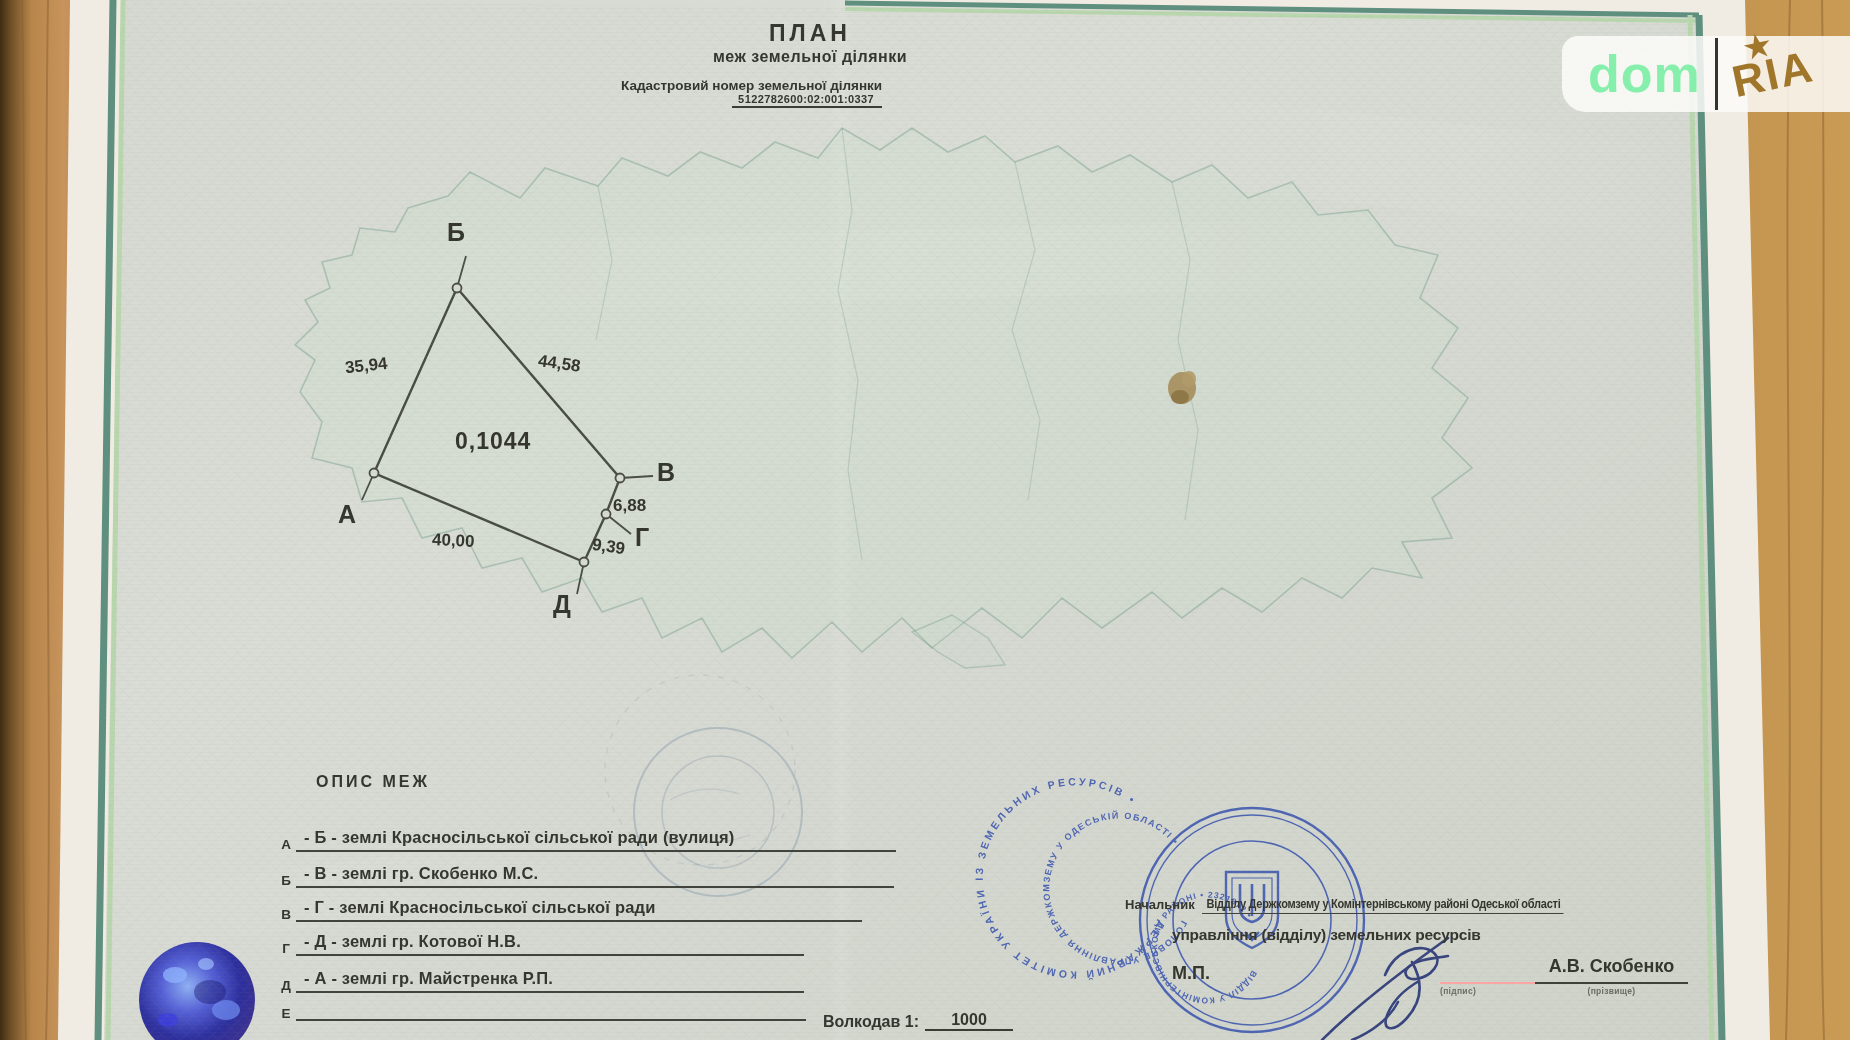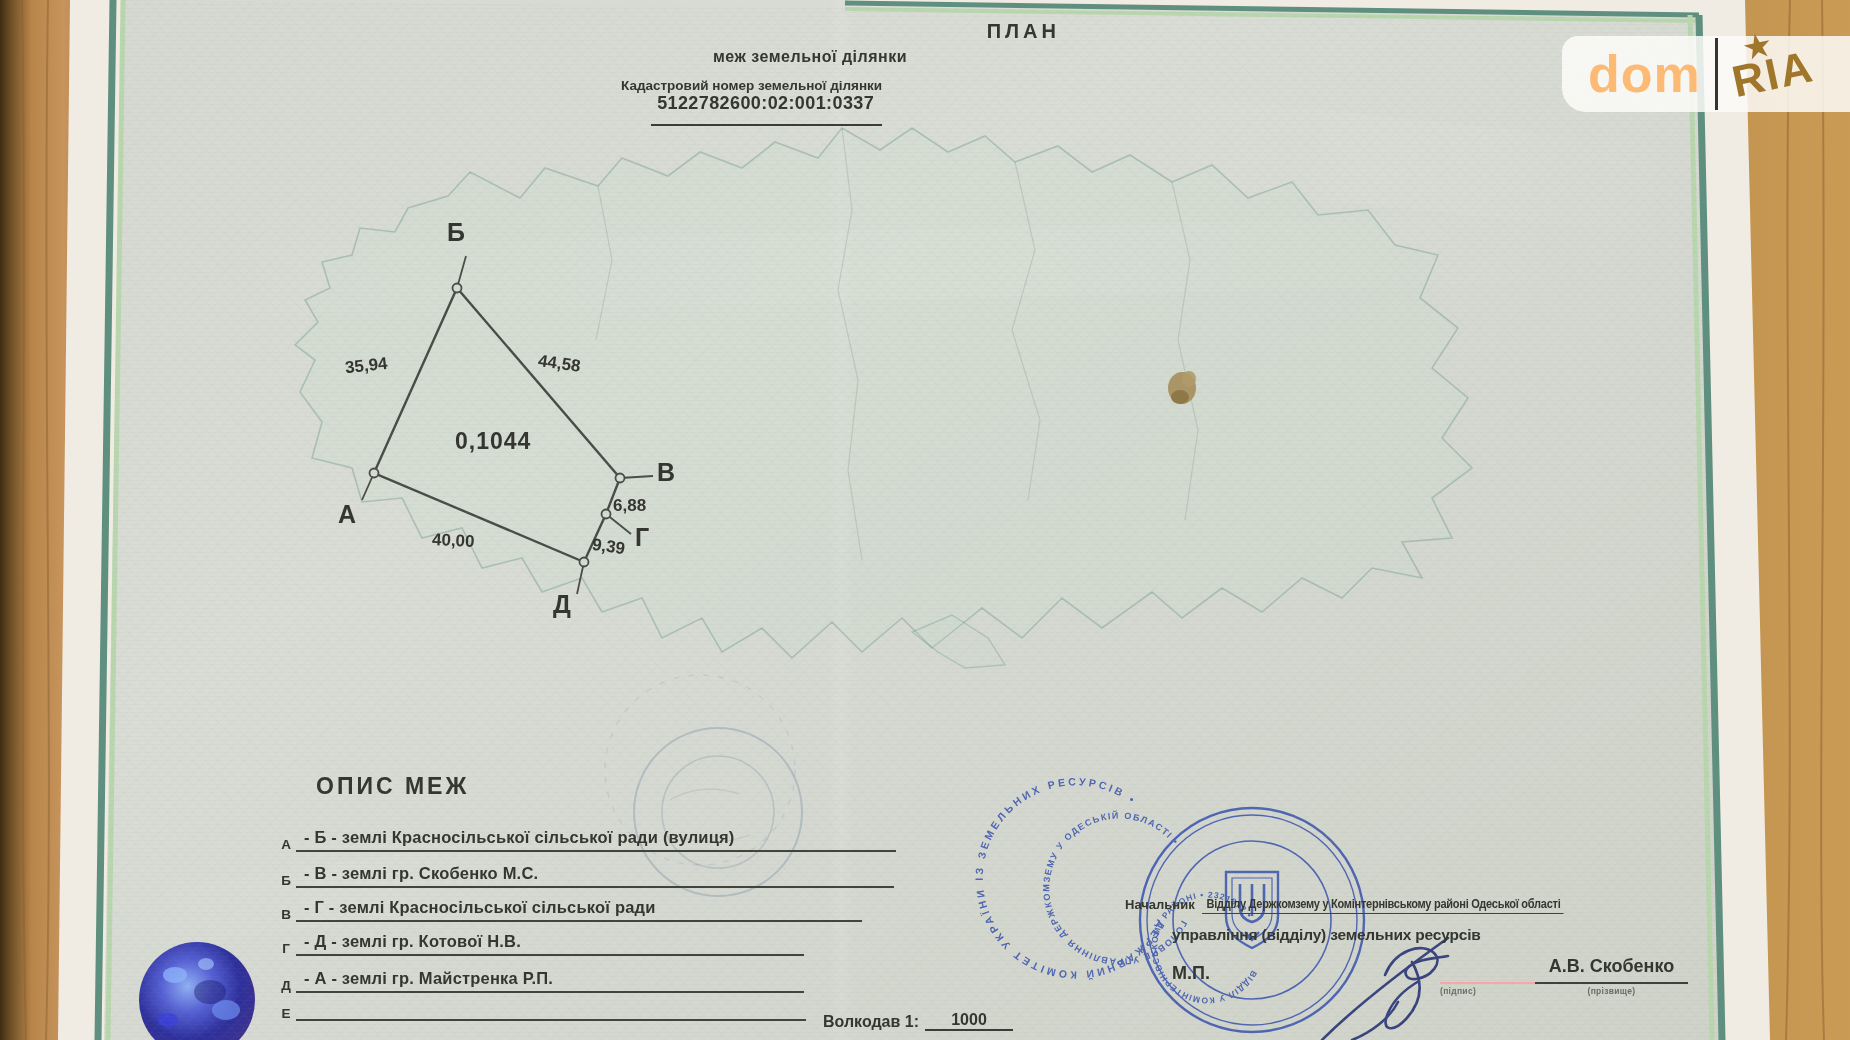--- a/index.html
+++ b/index.html
@@ -3,50 +3,50 @@
 <meta charset="utf-8">
 <style>
   html,body{margin:0;padding:0;background:#7a5a30;}
   .photo{position:relative;width:1850px;height:1040px;overflow:hidden;
          font-family:"Liberation Sans",sans-serif;font-weight:bold;color:#34362f;}
   .abs{position:absolute;}
   svg{display:block;}
   .doc-text{white-space:nowrap;}
   .center{text-align:center;}
   
-  .title{left:560px;top:20px;width:500px;font-size:20px;letter-spacing:4px;text-align:right;}
+  .title{left:560px;top:20px;width:500px;font-size:23px;letter-spacing:4px;}
   .subtitle{left:560px;top:48px;width:500px;font-size:16px;letter-spacing:.5px;}
   .cadline{left:621px;top:78px;display:flex;align-items:flex-end;font-size:13.5px;flex-direction:column;}
-  .cadnum{border-bottom:2px solid #3a3c36;padding:0 8px 10px 6px;margin-left:6px;font-size:18px;letter-spacing:.4px;}
+  .cadnum{border-bottom:2px solid #3a3c36;padding:0 8px 1px 6px;margin-left:6px;font-size:11px;letter-spacing:.4px;}
   
   .vlabel{font-size:25px;}
   .meas{font-size:17px;}
   .area{font-size:23px;letter-spacing:1px;}
   
-  .opys-head{left:316px;top:773px;font-size:23px;letter-spacing:3px;}
+  .opys-head{left:316px;top:773px;font-size:16px;letter-spacing:3px;}
   .row{position:absolute;display:flex;align-items:flex-end;}
   .row .ltr{font-size:13.5px;width:20px;text-align:center;}
   .row .linetext{border-bottom:2px solid #41433c;padding:0 6px 3px 8px;font-size:16.5px;white-space:nowrap;letter-spacing:.2px;}
   
   .scale{left:823px;top:1011px;display:flex;align-items:flex-end;font-size:16px;}
   .scale-val{border-bottom:2px solid #3a3c36;width:88px;text-align:center;margin-left:6px;font-size:16px;}
   
   .appr1{left:1125px;top:897px;display:flex;align-items:flex-start;font-size:13px;}
   .appr1 .rest{border-bottom:1.5px solid #41433c;padding:0 3px 2px 5px;font-size:12px;letter-spacing:-.3px;
                transform:scaleX(.92);transform-origin:left bottom;white-space:nowrap;}
   .appr2{left:1172px;top:926px;font-size:15.5px;letter-spacing:-.2px;}
   .mp{left:1172px;top:963px;font-size:18px;text-align:right;}
   .sigline{left:1440px;top:982px;width:110px;border-top:2px solid #fca5a5;}
   .nameline{left:1535px;top:982px;width:153px;border-top:2px solid #3e4039;text-align:center;}
   .caption{font-size:8.5px;color:#6a6d66;font-weight:bold;margin-top:2px;letter-spacing:.3px;}
   .name{left:1535px;top:956px;width:153px;font-size:18px;}
   
   .logo{left:1562px;top:36px;width:288px;height:76px;background:rgba(253,252,249,.85);
         border-radius:16px 0 0 24px;display:flex;align-items:center;}
-  .logo .dom{font-size:52px;color:#fdba74;margin-left:26px;letter-spacing:1px;line-height:1;}
+  .logo .dom{font-size:52px;color:#86efac;margin-left:26px;letter-spacing:1px;line-height:1;}
   .logo .bar{width:3px;height:72px;background:#34352f;margin-left:14px;}
   .logo .ria-wrap{position:relative;margin-left:14px;transform:rotate(-12deg);color:#a0762b;}
   .logo .ria{font-size:44px;letter-spacing:2px;line-height:1;}
   .logo .star{position:absolute;left:18px;top:-26px;font-size:30px;}
   
   .texture{left:0;top:0;width:1850px;height:1040px;pointer-events:none;
     background:
       repeating-linear-gradient(180deg, rgba(130,140,130,.05) 0 1px, transparent 1px 4px),
       repeating-linear-gradient(45deg, rgba(150,160,150,.03) 0 2px, transparent 2px 9px),
       repeating-linear-gradient(-45deg, rgba(150,160,150,.03) 0 2px, transparent 2px 9px);

